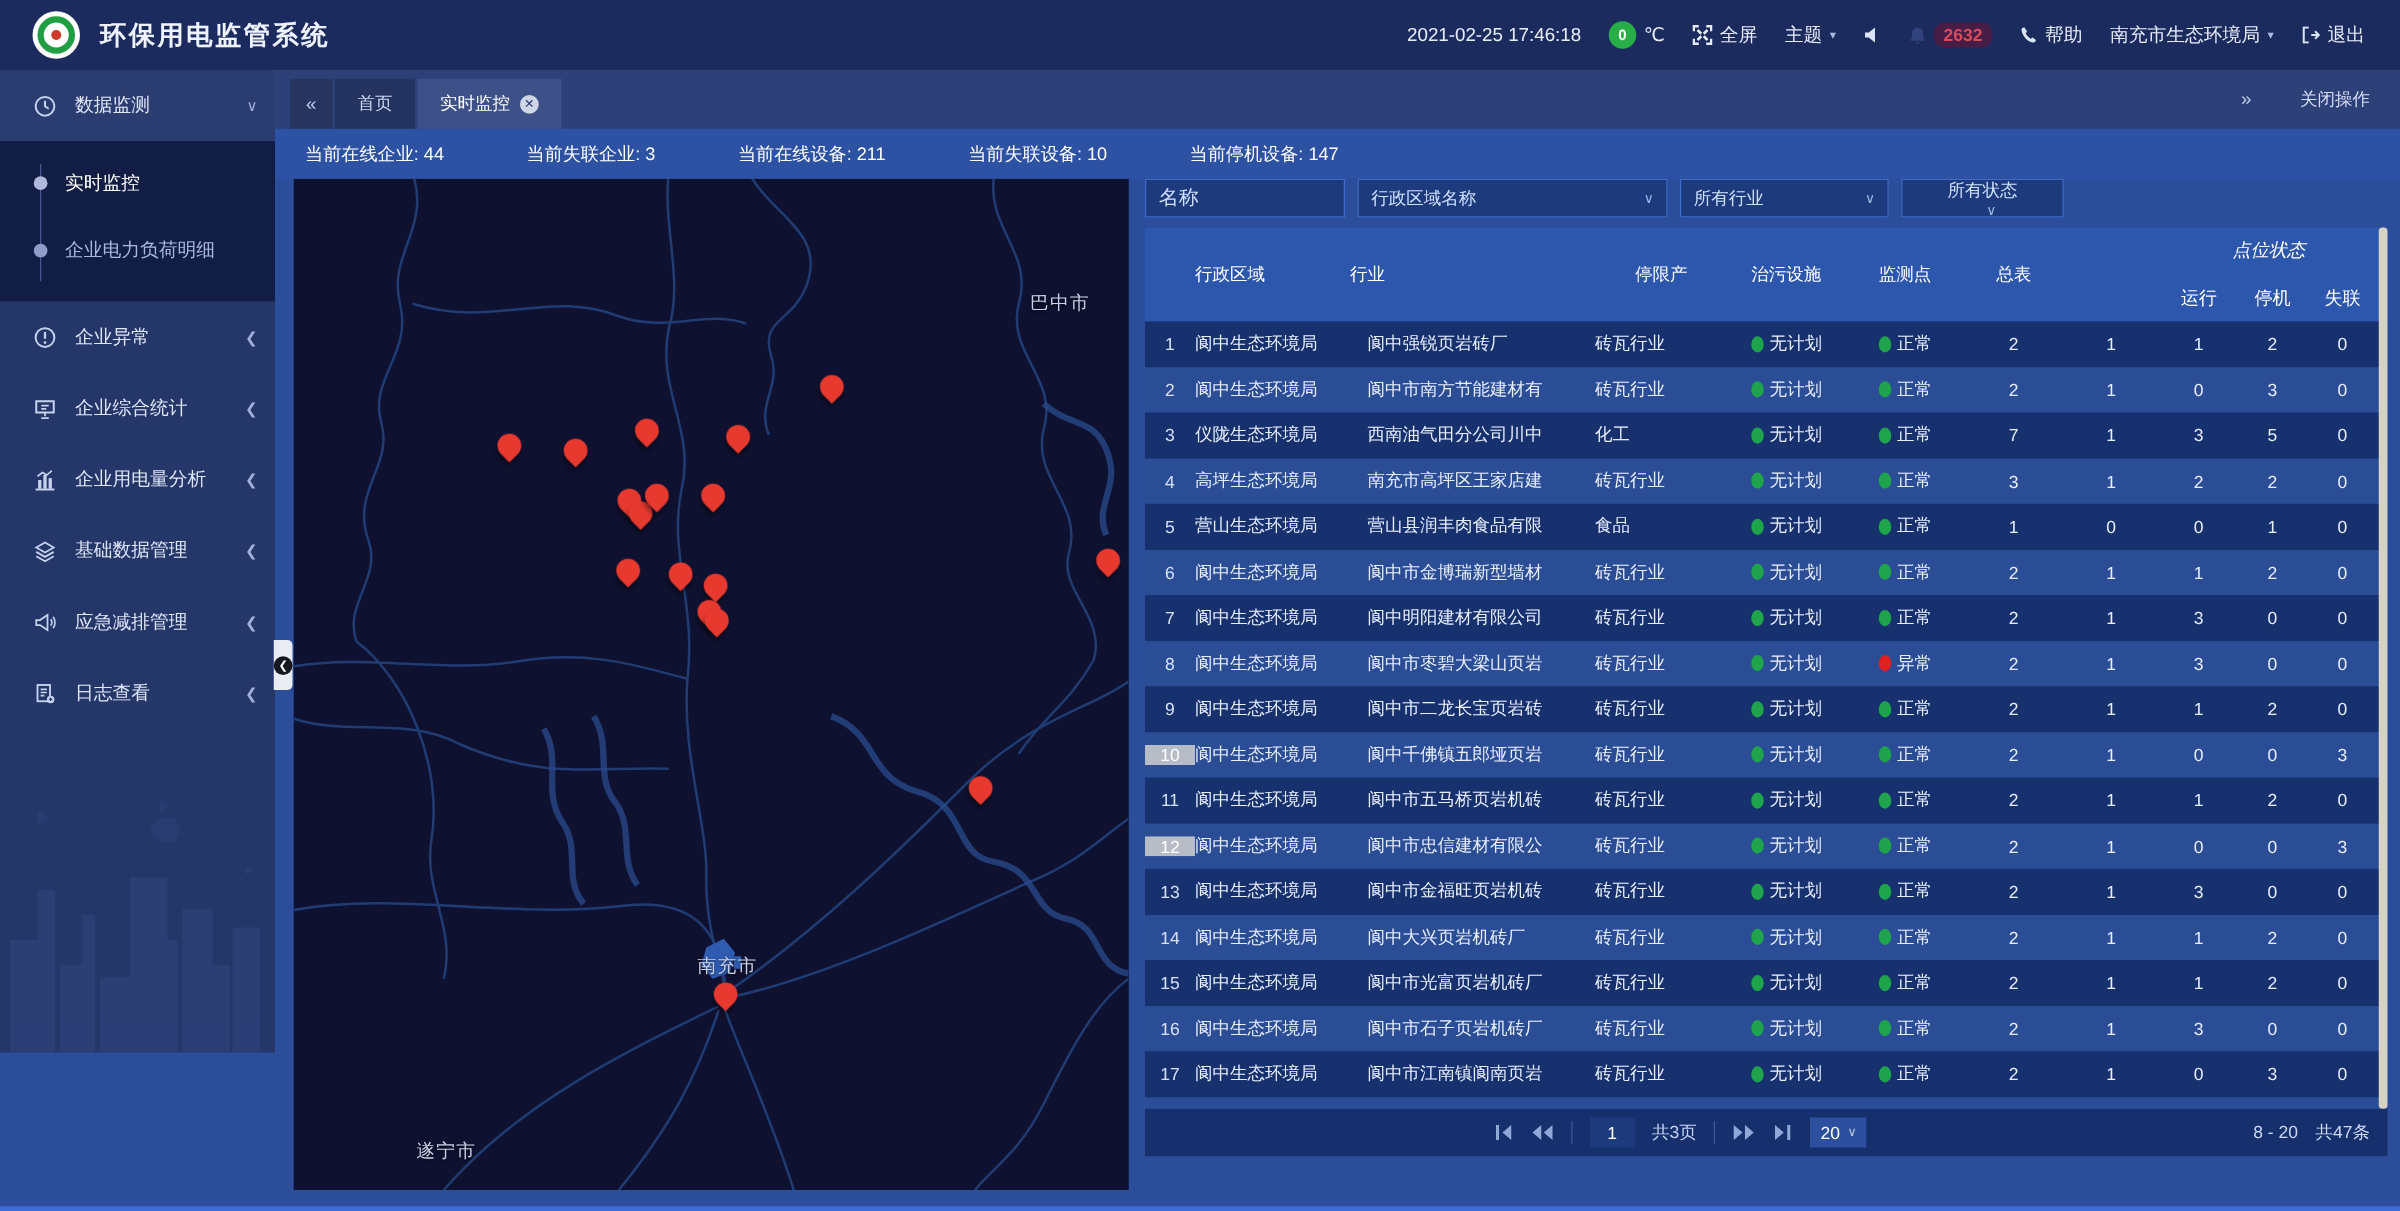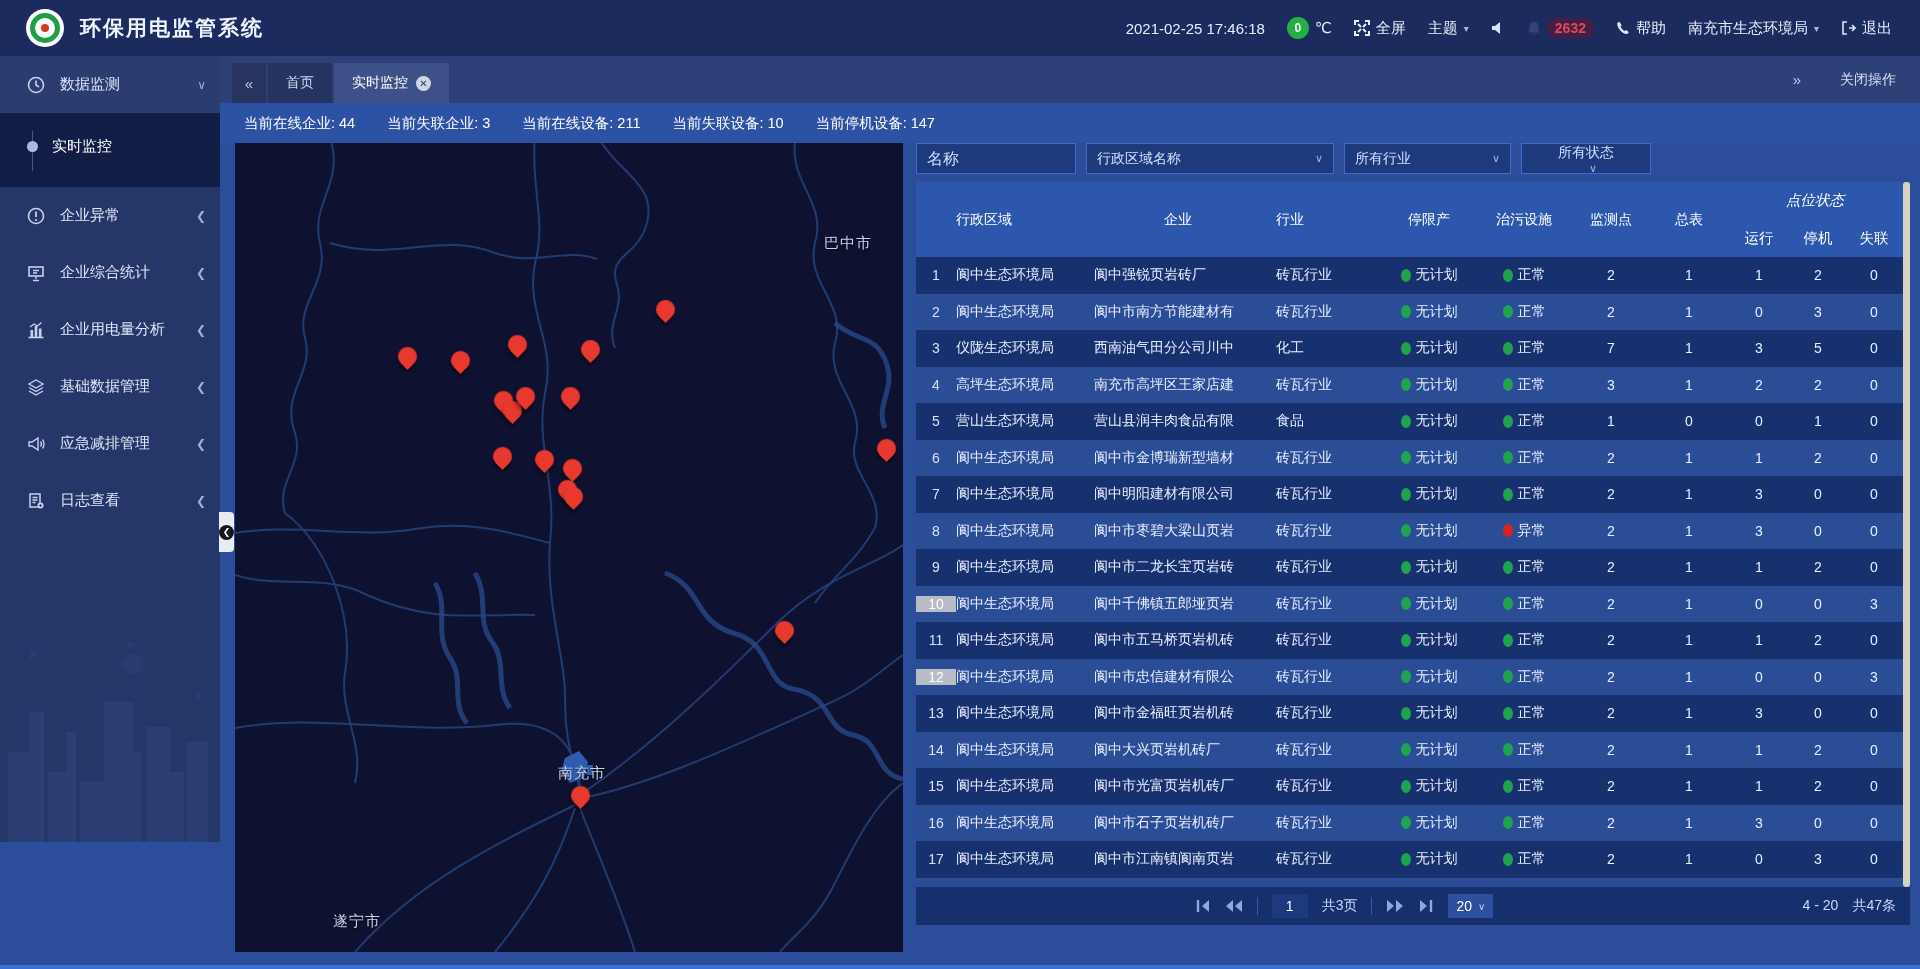--- a/index.html
+++ b/index.html
@@ -48,21 +48,21 @@
   .tab{height:40px;padding:0 18px;display:flex;align-items:center;gap:8px;font-size:14px;color:#cfd8f2;
     background:#24335f;margin-left:2px;cursor:pointer;}
   .tab.active{background:#3d5088;color:#fff;}
   .tab .tab-close{width:15px;height:15px;border-radius:50%;background:#cfd6e8;color:#2a3a6e;font-size:10px;
     display:flex;align-items:center;justify-content:center;font-weight:bold;}
   .tabbar-right{margin-left:auto;display:flex;align-items:center;gap:26px;padding-right:24px;align-self:center;}
   .close-ops{color:#d6def5;font-size:14px;cursor:pointer;}
 
   
   .statsbar{position:absolute;left:220px;top:103px;width:1700px;height:40px;background:#2d52a3;
-    display:flex;align-items:center;gap:32px;padding-left:24px;font-size:14.5px;color:#fff;z-index:9;}
+    display:flex;align-items:center;gap:66px;padding-left:24px;font-size:14.5px;color:#fff;z-index:9;}
   .stat-item b{font-weight:normal;}
 
   
   .map-panel{position:absolute;left:235px;top:143px;width:668px;height:809px;background:#0f1130;overflow:hidden;}
   .map-panel svg.basemap{position:absolute;left:0;top:0;}
   .city-label{position:absolute;color:#c9d2e8;font-size:15px;letter-spacing:1px;transform:translate(-50%,-50%);
     text-shadow:0 1px 2px rgba(0,0,0,.6);white-space:nowrap;}
   .pin{position:absolute;width:19px;height:19px;background:#e8392f;border-radius:50% 50% 0 50%;
     transform:rotate(45deg);filter:drop-shadow(2px 3px 2px rgba(0,0,0,.45));cursor:pointer;}
 
@@ -210,20 +210,24 @@
           </svg>
         </span>
         <span>数据监测</span>
         <span class="s-arrow">∨</span>
       </div>
       <div class="submenu">
         <div class="vline"></div>
         <div class="sub-item active">
           <span class="dot"></span>
           <span>实时监控</span>
+        </div>
+        <div class="sub-item">
+          <span class="dot"></span>
+          <span>企业电力负荷明细</span>
         </div>
       </div>
       <div class="side-section">
         <span class="s-icon">
           <svg width="18" height="18" viewBox="0 0 18 18">
             <circle cx="9" cy="9" r="7.5" stroke="currentColor" stroke-width="1.6" fill="none"></circle>
             <path d="M9 4.5v5.5" stroke="currentColor" stroke-width="1.8"></path>
             <circle cx="9" cy="13" r="1.1" fill="currentColor"></circle>
           </svg>
         </span>
@@ -394,21 +398,20 @@
     </div>
     <div class="f-box f-sel w-status">
       <span>所有状态</span>
       <span class="sel-caret">∨</span>
     </div>
   </div>
 
   <div class="thead">
     <div class="hcell"></div>
     <div class="hcell left">行政区域</div>
-    <div class="hcell">企业</div>
     <div class="hcell left">行业</div>
     <div class="hcell">停限产</div>
     <div class="hcell">治污设施</div>
     <div class="hcell">监测点</div>
     <div class="hcell">总表</div>
     <div class="group-head">点位状态</div>
     <div class="sub-head" style="grid-column:9;">运行</div>
     <div class="sub-head" style="grid-column:10;">停机</div>
     <div class="sub-head" style="grid-column:11;">失联</div>
   </div>
@@ -707,19 +710,19 @@
             <path d="M2 1l7 6-7 6z" fill="#8fa8d8"></path>
             <path d="M13 1v12" stroke="#8fa8d8" stroke-width="2.4"></path>
           </svg>
       </span>
       <span class="size-select">
         <span>20</span>
         <span class="sel-caret" style="font-size:10px;color:#bcd;">∨</span>
       </span>
     </div>
     <div class="pager-right">
-      <span>4 - 20</span>
+      <span>8 - 20</span>
       <span>共47条</span>
     </div>
   </div>
 </section>
 
 <div class="footer-strip"></div>
 
 </body></html>

